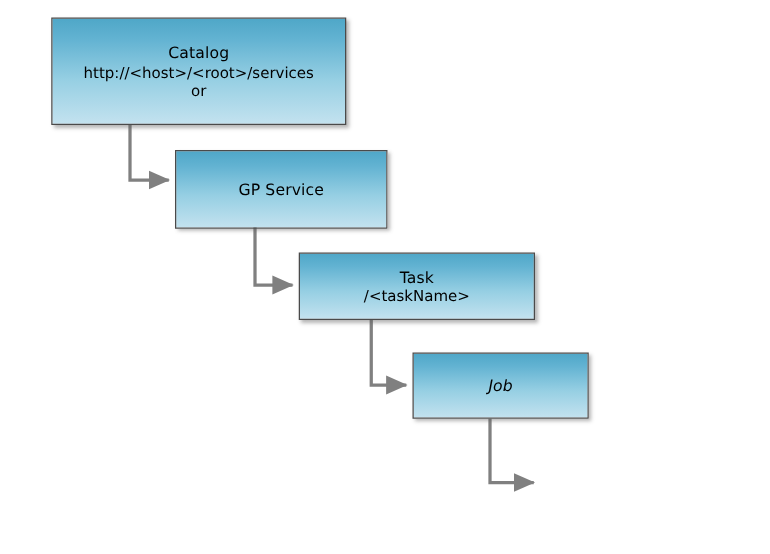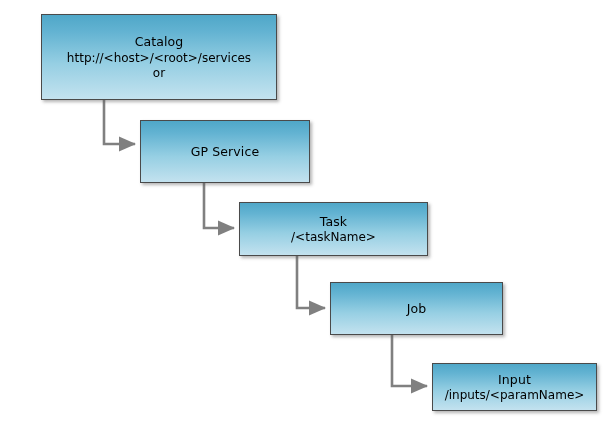--- a/index.html
+++ b/index.html
@@ -58,21 +58,21 @@
     font-size: 12px;
     line-height: 15px;
     white-space: nowrap;
     text-align: center;
   }
 
   
   #node-catalog   { left: 41px;  top: 14px;  width: 236px; height: 86px; }
   #node-gpservice { left: 140px; top: 120px; width: 170px; height: 63px; }
   #node-task      { left: 239px; top: 202px; width: 189px; height: 54px; }
-  #node-job       { left: 330px; top: 282px; width: 173px; height: 53px; }
+  #node-job       { left: 330px; top: 282px; width: 141px; height: 53px; font-style: italic; }
   #node-input     { left: 432px; top: 363px; width: 165px; height: 48px; }
 
   #node-catalog .node-title { margin-bottom: 1px; }
 </style>
 </head>
 <body>
 
 <div id="diagram">
 
   <svg id="connectors" viewBox="0 0 616 443" width="616" height="443" xmlns="http://www.w3.org/2000/svg">
@@ -102,18 +102,14 @@
 
   <div class="node" id="node-task">
     <div class="node-title">Task</div>
     <div class="node-sub">/&lt;taskName&gt;</div>
   </div>
 
   <div class="node" id="node-job">
     <div class="node-title">Job</div>
   </div>
 
-  <div class="node" id="node-input">
-    <div class="node-title">Input</div>
-    <div class="node-sub">/inputs/&lt;paramName&gt;</div>
-  </div>
 
 </div>
 
 </body></html>

